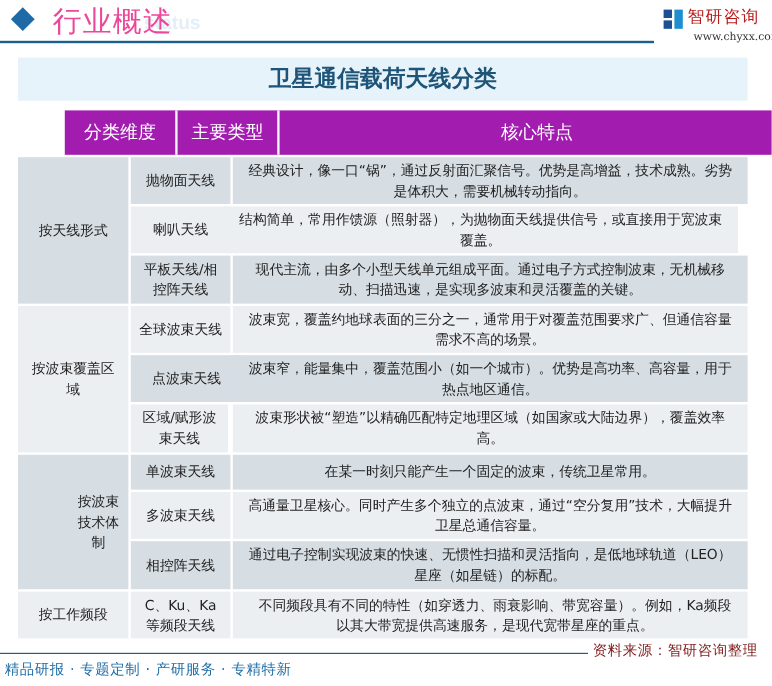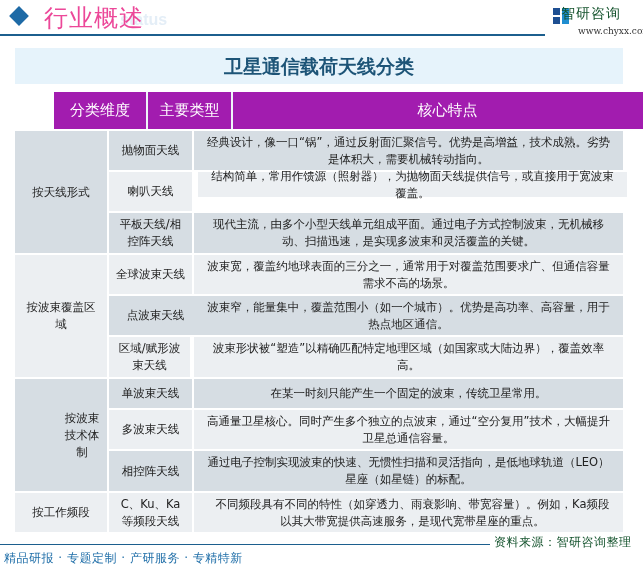--- a/index.html
+++ b/index.html
@@ -22,21 +22,21 @@
     color:#e4eef7; font-family:"Liberation Sans", sans-serif;
   }
   .header-line {
     position:absolute; left:0; top:34px; width:545px; height:2px; background:#1c5f8e;
   }
   .logo { position:absolute; left:553px; top:5px; width:90px; height:28px; }
   .logo-icon { position:absolute; left:0; top:3px; width:16px; height:16px; }
   .logo-icon .a { position:absolute; left:0; top:0; width:7px; height:7px; background:#1e4f92; }
   .logo-icon .b { position:absolute; left:9px; top:0; width:7px; height:16px; background:#1f8ed0; }
   .logo-icon .c { position:absolute; left:0; top:9px; width:7px; height:7px; background:#1e4f92; }
-  .logo-name { position:absolute; left:8px; top:0px; font-size:14px; color:#14532d; letter-spacing:1px; }
+  .logo-name { position:absolute; left:20px; top:0px; font-size:14px; color:#b91c1c; letter-spacing:1px; }
   .logo-url { position:absolute; left:25px; top:21px; font-size:9px; color:#333; font-family:"DejaVu Serif", serif; }
 
   .table-title-band {
     position:absolute; left:15px; top:48px; width:608px; height:36px;
     background:#e6f3fb;
   }
   .table-title {
     position:absolute; left:0; top:0; width:100%; text-align:center;
     line-height:36px; font-size:19px; color:#1d5477; font-weight:bold;
     font-family:"DejaVu Serif", "Liberation Serif", serif;
@@ -58,21 +58,21 @@
     padding:0 6px;
   }
   .dark { background:#d6dde3; }
   .light { background:#eceff2; }
   .col-desc { padding:0 12px; }
 
   .footer-line {
     position:absolute; left:0; top:544px; width:490px; height:1px; background:#1c5f8e;
   }
   .source {
-    position:absolute; left:494px; top:534px; font-size:12px; color:#14532d; letter-spacing:0.5px;
+    position:absolute; left:494px; top:534px; font-size:12px; color:#7f1d1d; letter-spacing:0.5px;
   }
   .tagline {
     position:absolute; left:4px; top:550px; font-size:12px; color:#1f6ea8; letter-spacing:0.5px;
   }
 </style>
 </head>
 <body>
 
 <div class="header">
   <div class="diamond"></div>
@@ -100,21 +100,21 @@
     <div class="sep" style="left:92px;"></div>
     <div class="th" style="left:94px;width:83px;">主要类型</div>
     <div class="sep" style="left:177px;"></div>
     <div class="th" style="left:179px;width:429px;">核心特点</div>
   </div>
 
   <div class="cell dark" style="left:0;top:39px;width:92px;height:122px;">按天线形式</div>
   <div class="cell dark" style="left:94px;top:39px;width:83px;height:39px;">抛物面天线</div>
   <div class="cell dark col-desc" style="left:179px;top:39px;width:429px;height:39px;">经典设计，像一口“锅”，通过反射面汇聚信号。优势是高增益，技术成熟。劣势是体积大，需要机械转动指向。</div>
   <div class="cell light" style="left:94px;top:80px;width:83px;height:39px;">喇叭天线</div>
-  <div class="cell light col-desc" style="left:183px;top:80px;width:429px;height:25px;">结构简单，常用作馈源（照射器），为抛物面天线提供信号，或直接用于宽波束覆盖。</div>
+  <div class="cell light col-desc" style="left:171px;top:80px;width:429px;height:39px;">结构简单，常用作馈源（照射器），为抛物面天线提供信号，或直接用于宽波束覆盖。</div>
   <div class="cell dark" style="left:94px;top:121px;width:83px;height:40px;">平板天线/相控阵天线</div>
   <div class="cell dark col-desc" style="left:179px;top:121px;width:429px;height:40px;">现代主流，由多个小型天线单元组成平面。通过电子方式控制波束，无机械移动、扫描迅速，是实现多波束和灵活覆盖的关键。</div>
 
   <div class="cell light" style="left:0;top:163px;width:92px;height:122px;">按波束覆盖区域</div>
   <div class="cell light" style="left:94px;top:163px;width:83px;height:39px;">全球波束天线</div>
   <div class="cell light col-desc" style="left:179px;top:163px;width:429px;height:39px;">波束宽，覆盖约地球表面的三分之一，通常用于对覆盖范围要求广、但通信容量需求不高的场景。</div>
   <div class="cell dark" style="left:94px;top:204px;width:93px;height:39px;">点波束天线</div>
   <div class="cell dark col-desc" style="left:179px;top:204px;width:429px;height:39px;">波束窄，能量集中，覆盖范围小（如一个城市）。优势是高功率、高容量，用于热点地区通信。</div>
   <div class="cell light" style="left:94px;top:245px;width:81px;height:40px;">区域/赋形波束天线</div>
   <div class="cell light col-desc" style="left:179px;top:245px;width:429px;height:40px;">波束形状被“塑造”以精确匹配特定地理区域（如国家或大陆边界），覆盖效率高。</div>

